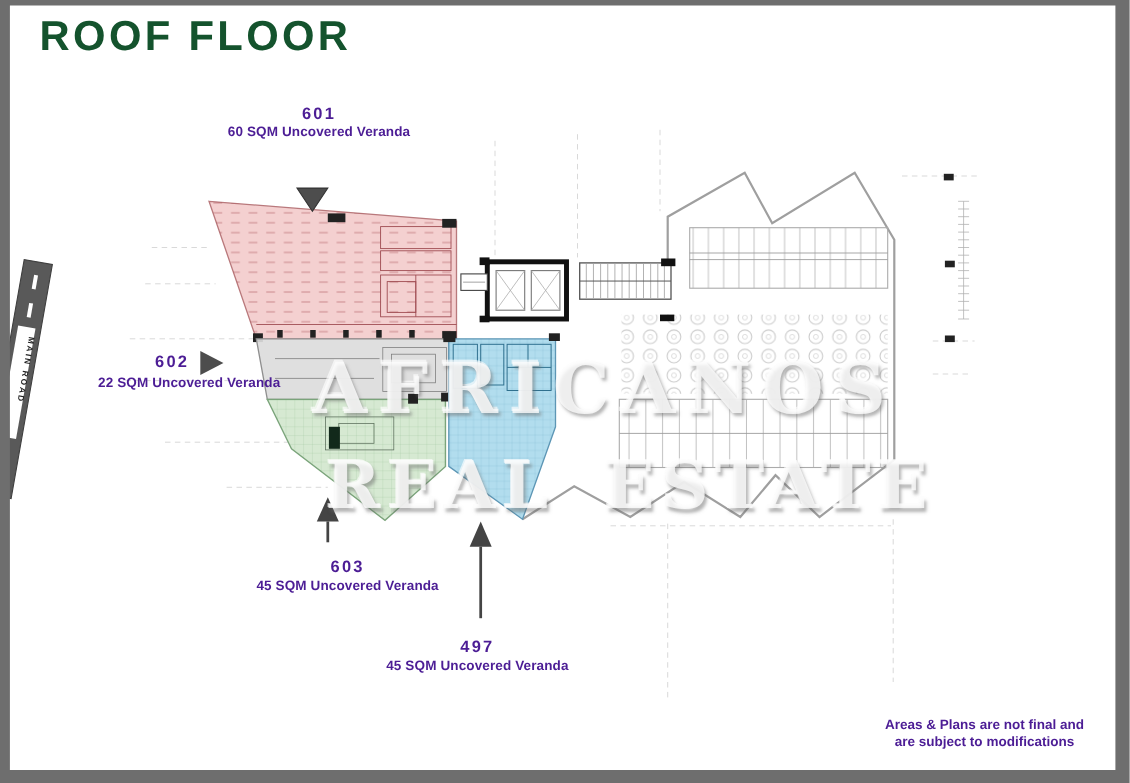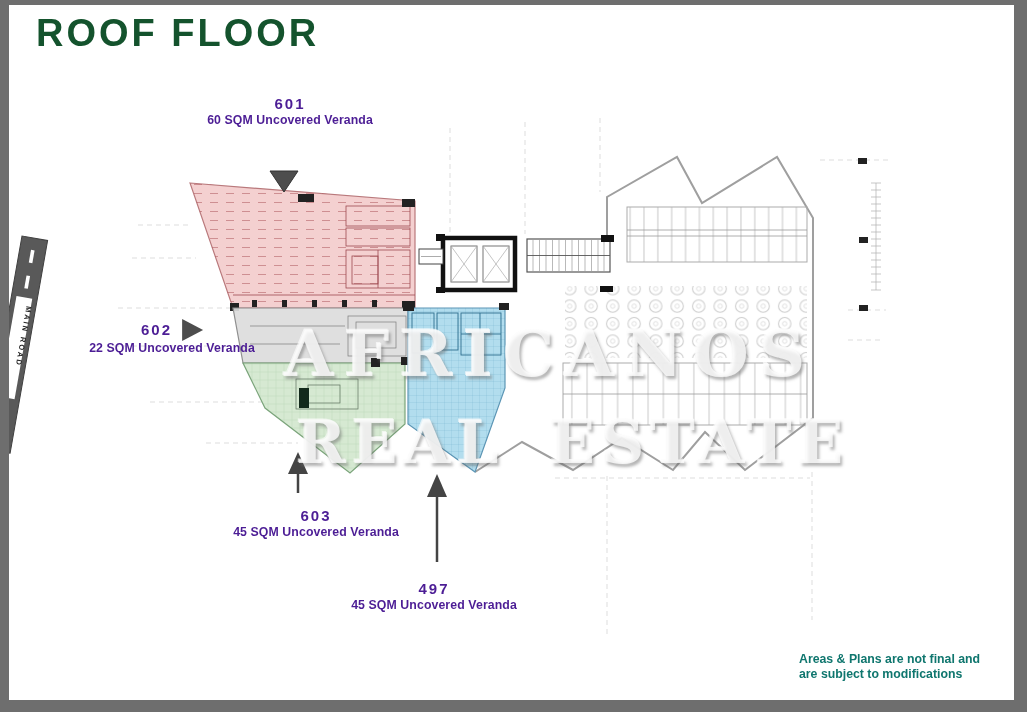--- a/index.html
+++ b/index.html
@@ -29,22 +29,22 @@
   #label-604{left:434px;top:580px;}
   .wm{
     position:absolute;z-index:2;font-family:"DejaVu Serif",serif;font-weight:bold;
     color:rgba(252,252,252,0.80);
     text-shadow:2px 3px 3px rgba(105,105,105,0.50),-1px -1px 0 rgba(255,255,255,0.65);
     white-space:nowrap;pointer-events:none;
   }
   #wm-line1{left:284px;top:316px;font-size:64px;letter-spacing:0.16em;}
   #wm-line2{left:296px;top:386px;font-size:60px;letter-spacing:0.10em;word-spacing:0.30em;margin-top:21px;}
   #disclaimer{
-    position:absolute;z-index:3;left:799px;top:652px;width:192px;
-    color:#0f766e;font-size:12.3px;font-weight:700;line-height:1.18;
+    position:absolute;z-index:3;left:799px;top:652px;width:192px;text-align:center;
+    color:#4c1d95;font-size:12.3px;font-weight:700;line-height:1.18;
   }
 </style>
 </head>
 <body>
 
 <div id="stage">
 
   <svg id="plan-svg" width="1027" height="712" viewBox="0 0 1027 712" xmlns="http://www.w3.org/2000/svg">
     <defs>
       <pattern id="pinkHatch" width="16" height="9" patternUnits="userSpaceOnUse">

